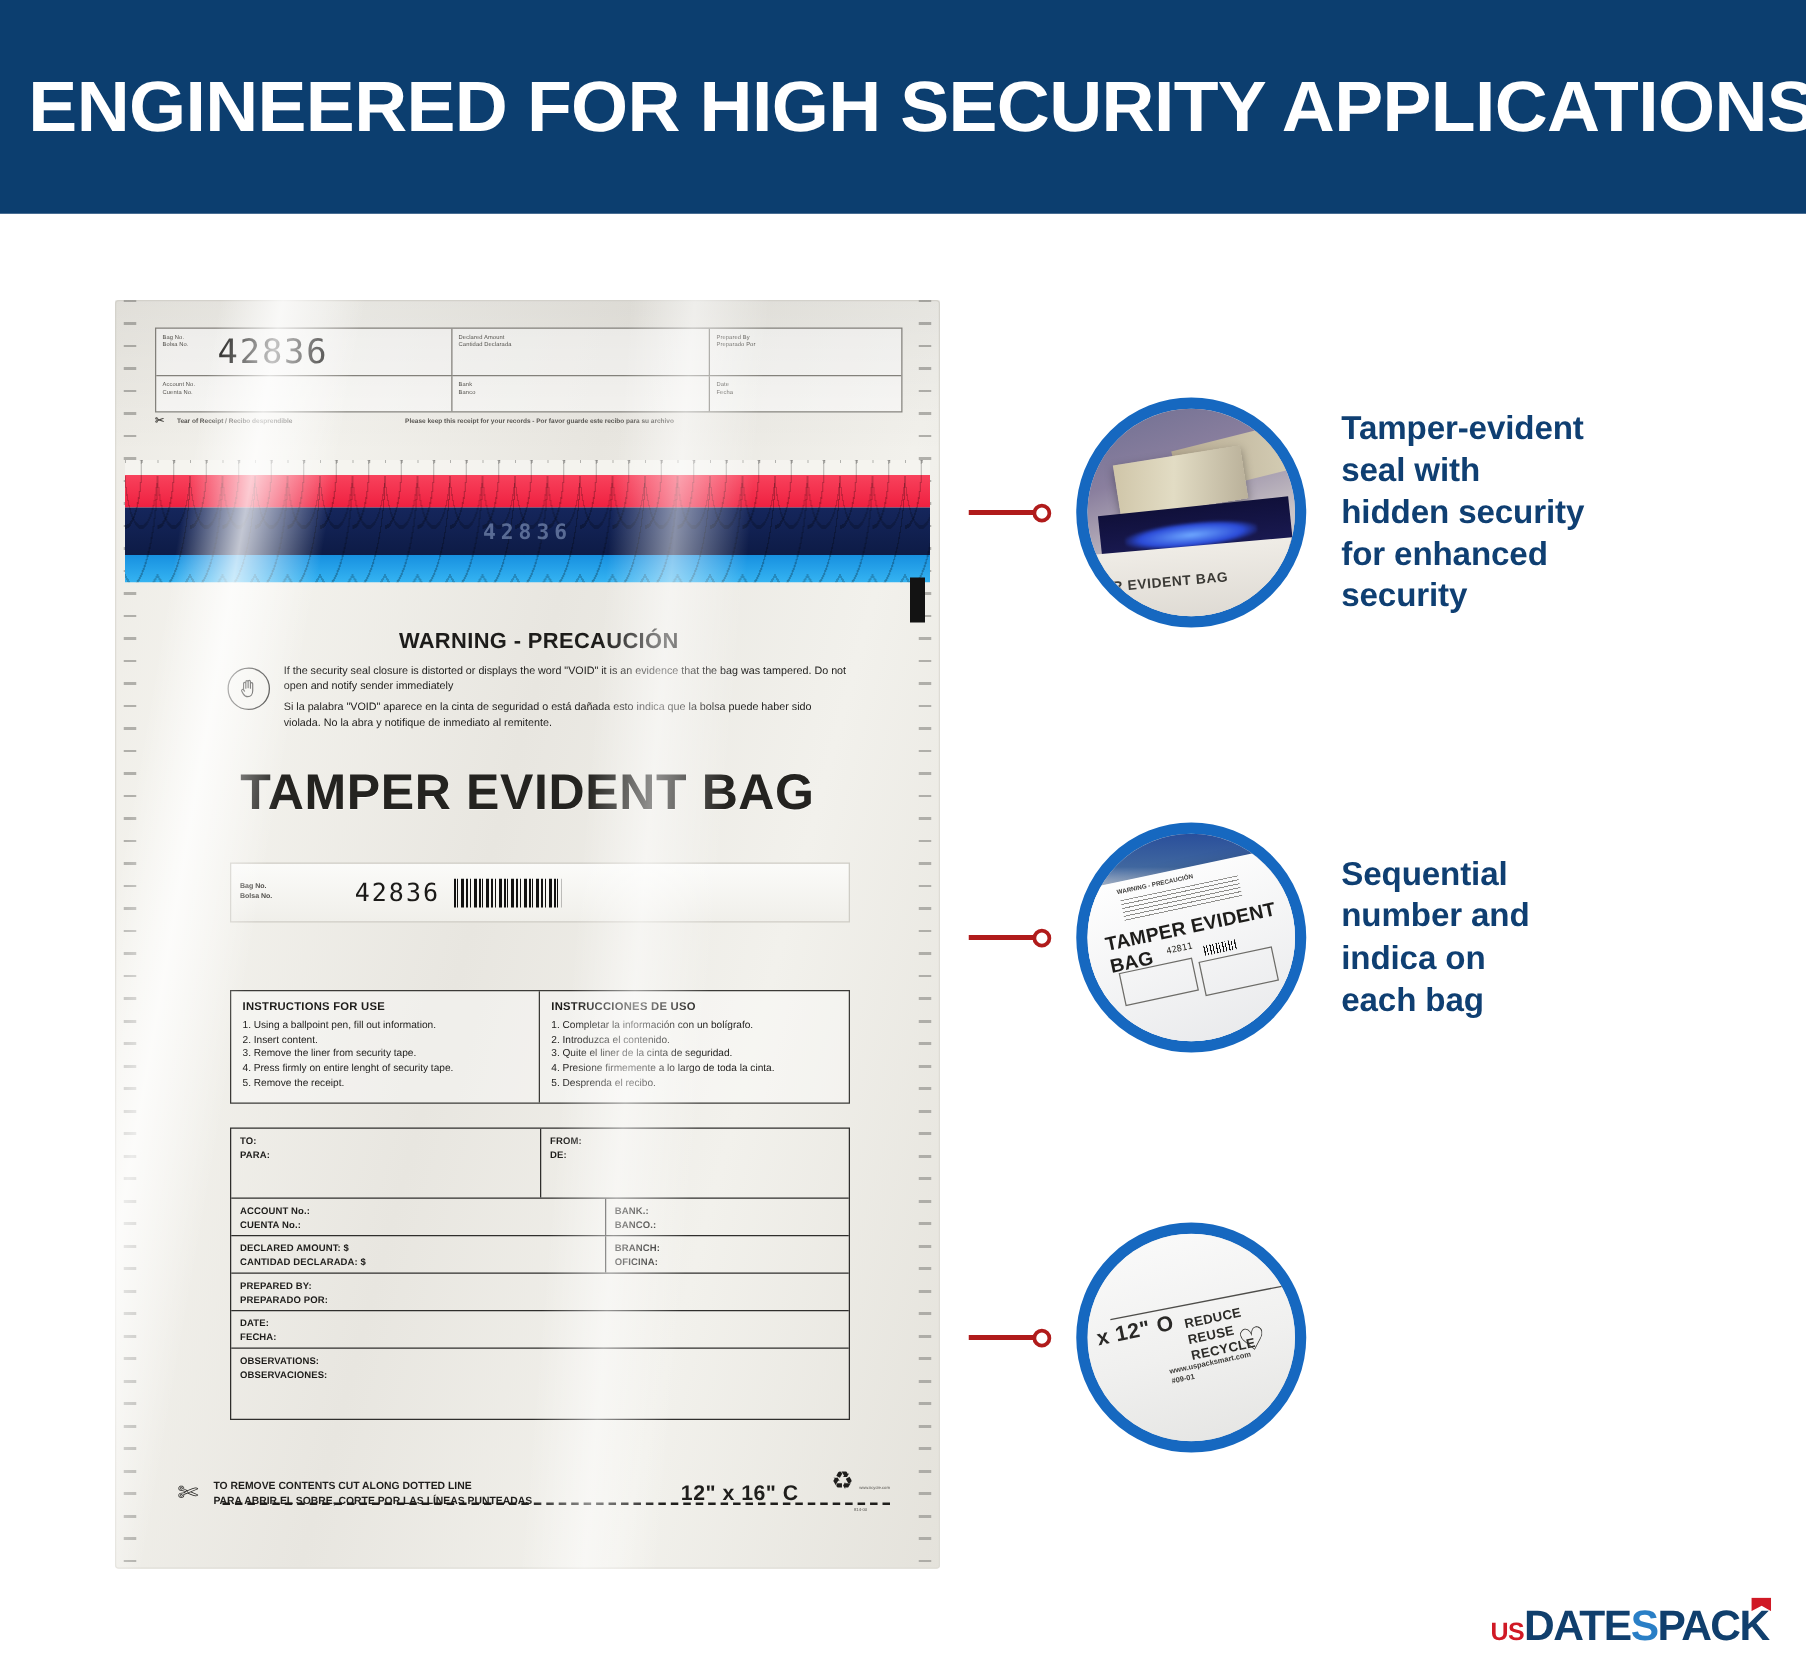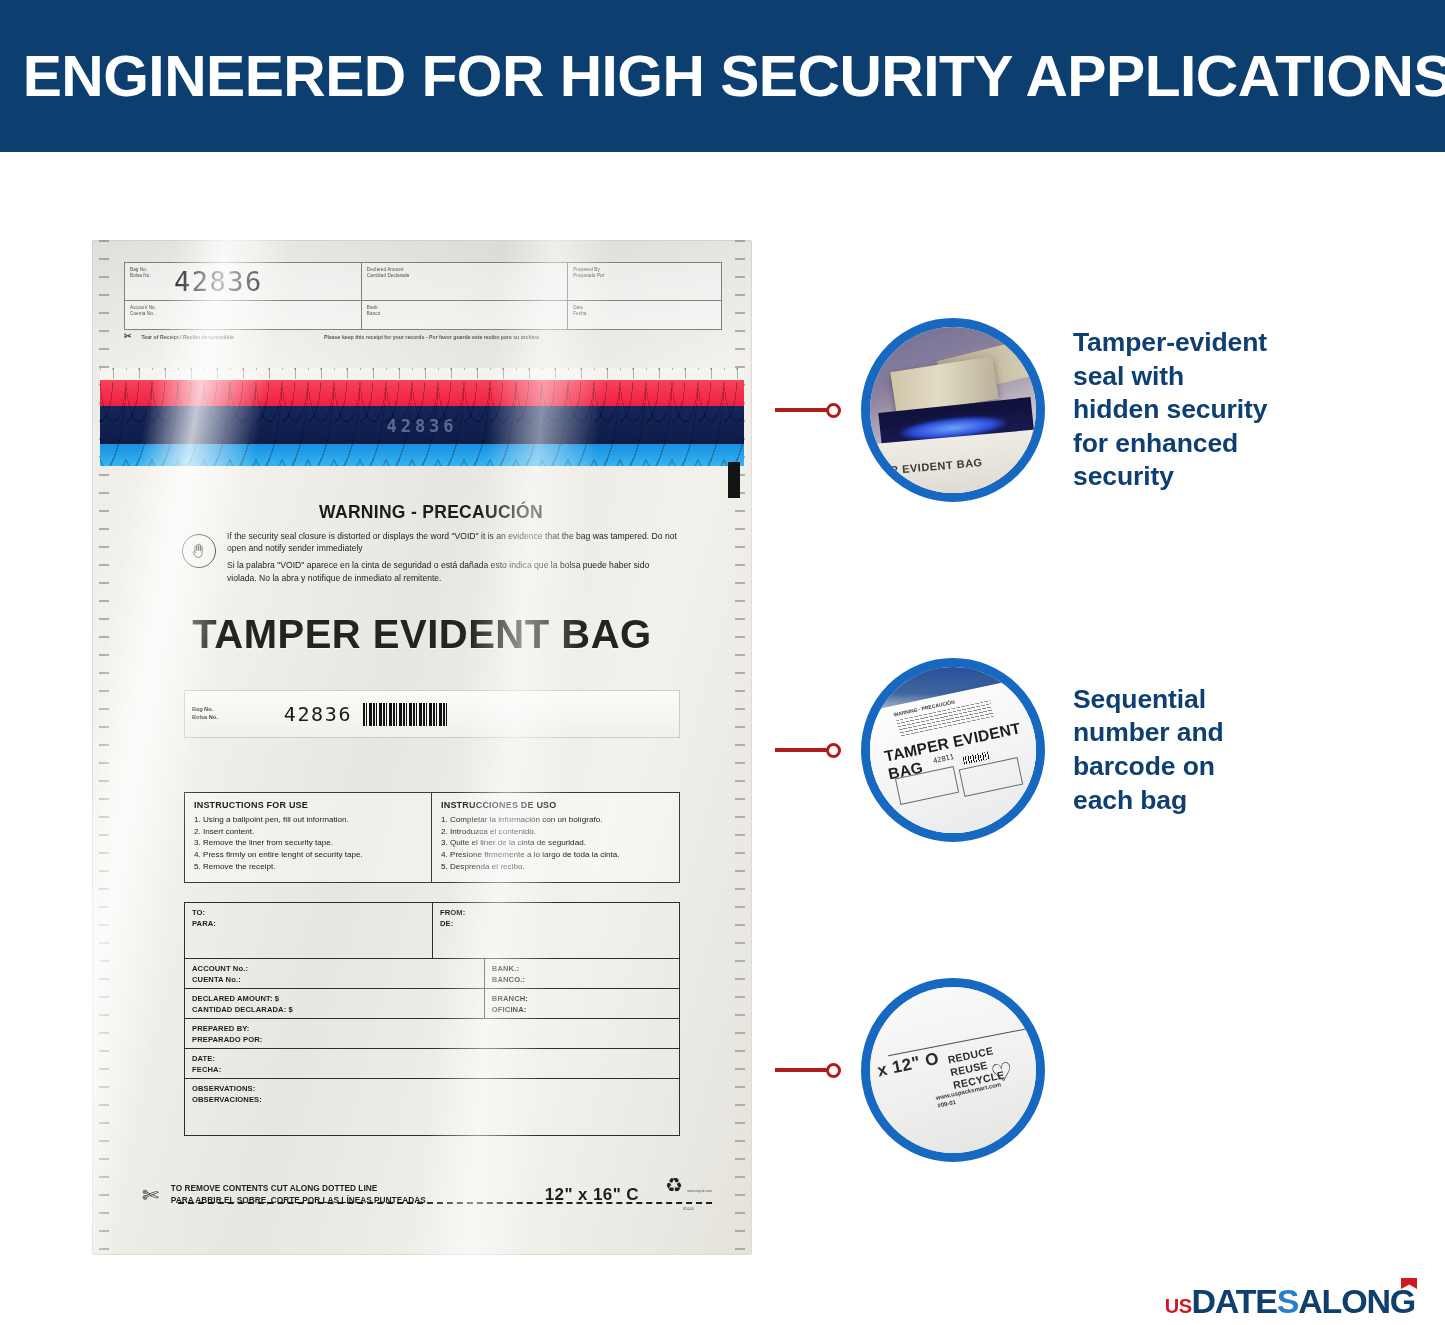--- a/index.html
+++ b/index.html
@@ -7,21 +7,21 @@
     width: 1445px; height: 1325px;
     background: #ffffff;
     font-family: "Liberation Sans", sans-serif;
     position: relative;
     overflow: hidden;
   }
 
   
   .banner {
     position: absolute; left: 0; top: 0;
-    width: 1445px; height: 152px;
+    width: 1445px; height: 171px;
     background: #0c3e6f;
     display: flex; align-items: center;
   }
   .banner-title {
     color: #ffffff;
     font-size: 57px;
     font-weight: bold;
     letter-spacing: -0.5px;
     padding-left: 22px;
     transform: scaleX(1.03);
@@ -569,21 +569,21 @@
       <div class="lines"></div>
       <div class="t2">TAMPER EVIDENT BAG</div>
       <div class="t3">42811</div>
       <div class="bc"></div>
       <div class="box1"></div>
       <div class="box2"></div>
     </div>
   </div>
   <div class="callout-text">Sequential
 number and
-barcode on
+indica on
 each bag</div>
 </div>
 
 <div class="callout co3">
   <div class="conn">
     <div class="conn-line"></div>
     <div class="conn-dot"></div>
     <div class="conn-gap"></div>
   </div>
   <div class="circle-photo">
@@ -598,16 +598,16 @@
 #09-01</div>
     </div>
   </div>
 </div>
 
 <div class="logo">
   <span class="us">US</span>
   <span class="pack">DATE</span>
   <span class="s">S</span>
   <span class="mart">
-    <span>ALONG</span>
+    <span>PACK</span>
     <span class="flag"></span>
   </span>
 </div>
 
 </body></html>

